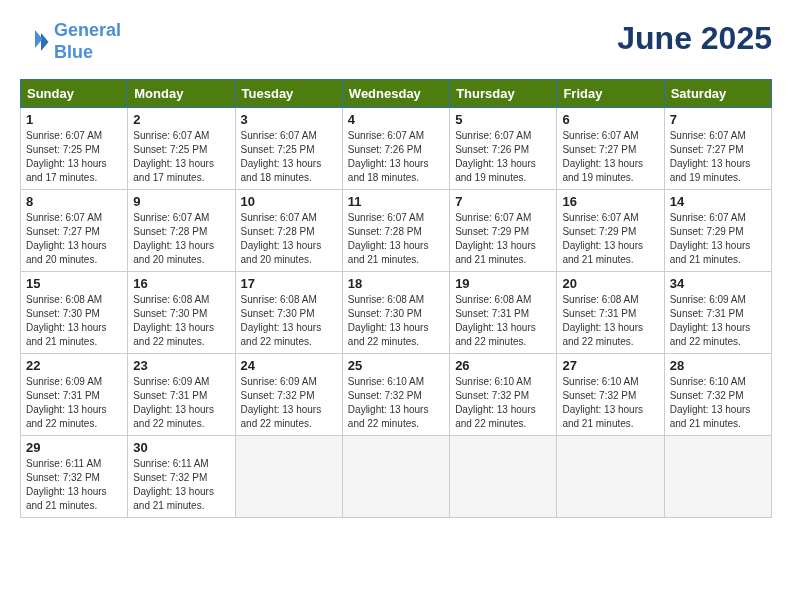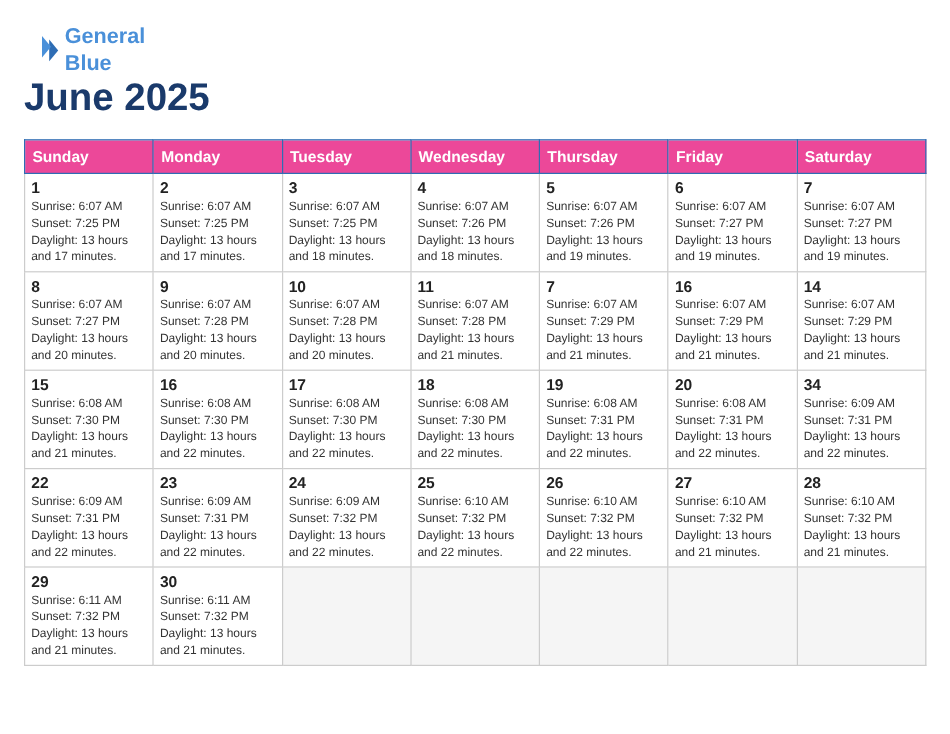--- a/index.html
+++ b/index.html
@@ -8,21 +8,20 @@
       background: #fff;
       width: 792px;
       min-height: 612px;
       padding: 20px;
     }
     .header {
       display: flex;
       justify-content: space-between;
       align-items: flex-start;
       margin-bottom: 16px;
-      flex-direction: column;
     }
     .logo {
       display: flex;
       align-items: center;
     }
     .logo-text {
       font-size: 18px;
       font-weight: bold;
       color: #1a3a6b;
       line-height: 1.2;
@@ -45,21 +44,21 @@
     .location {
       font-size: 14px;
       color: #555;
     }
     table {
       width: 100%;
       border-collapse: collapse;
       font-size: 11px;
     }
     thead tr th {
-      background-color: #ec4899;
+      background-color: #4d7c0f;
       color: white;
       padding: 6px 6px;
       font-size: 13px;
       font-weight: bold;
       text-align: left;
       border: 1px solid #2e6db4;
     }
     tbody tr td {
       border: 1px solid #ccc;
       vertical-align: top;

